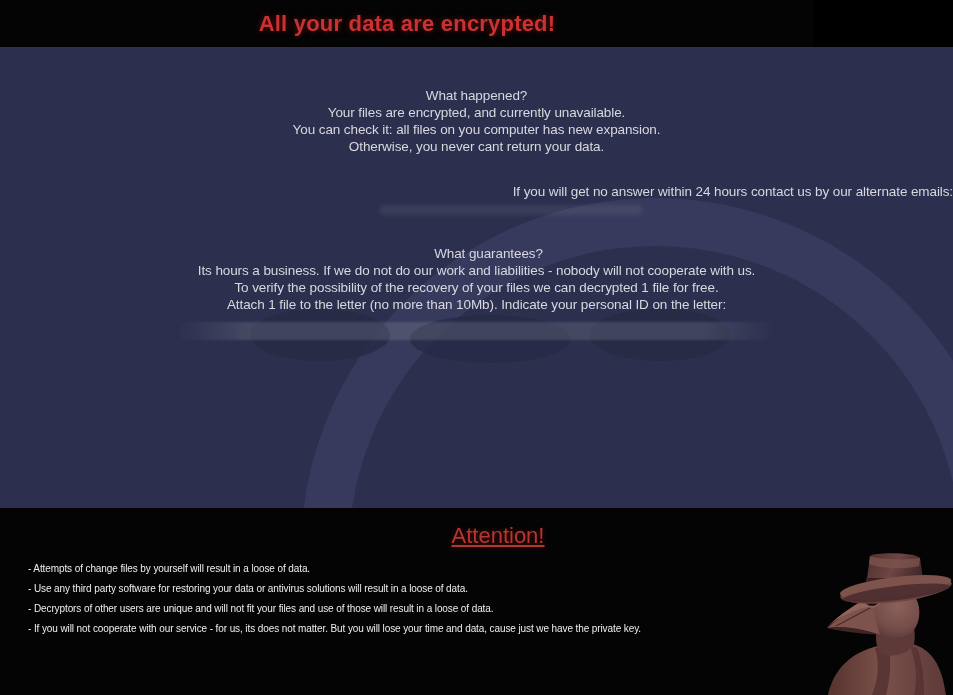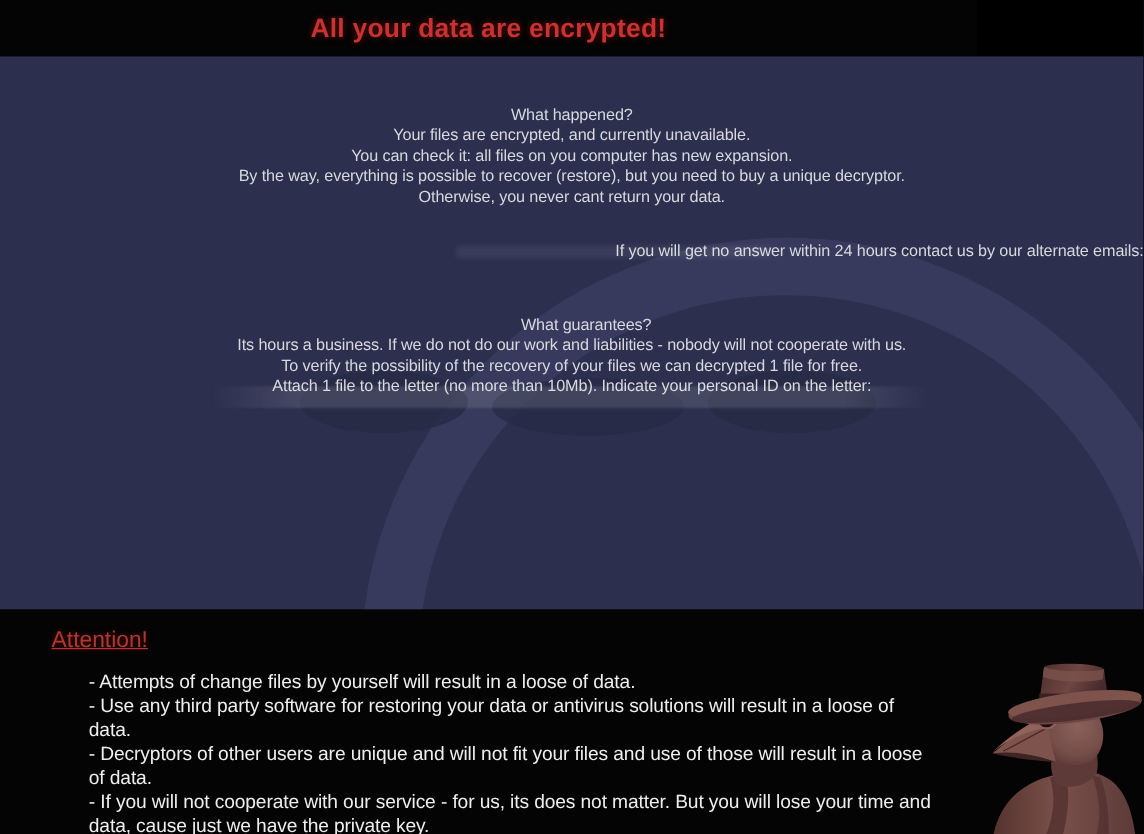--- a/index.html
+++ b/index.html
@@ -43,29 +43,29 @@
       rgba(255,255,255,0.12) 12%, rgba(255,255,255,0.12) 88%, rgba(255,255,255,0) 100%);
     filter: blur(1px); pointer-events: none;
   }
 
   
   .bottom-band {
     position: absolute; left: 0; top: 508px; width: 953px; height: 187px;
     background: #040404;
   }
   .attention-title {
-    margin-top: 15px; text-align: left;
-    color: #b5362f; font-size: 19px; font-weight: normal;
+    margin-top: 15px; text-align: center;
+    color: #b5362f; font-size: 22px; font-weight: normal;
     text-decoration: underline; text-shadow: 0 0 5px rgba(160,30,30,0.5); padding-left: 43px;
   }
   .warnings {
     position: absolute; left: 28px; top: 51px; width: 755px;
   }
   .warning {
-    color: #eeeeee; font-size: 16px; line-height: 20px; letter-spacing: -0.1px; margin-left: 46px;
+    color: #eeeeee; font-size: 10px; line-height: 20px; letter-spacing: -0.1px;
   }
 
   .doctor {
     position: absolute; right: 0; bottom: 0; width: 133px; height: 155px;
   }
 </style>
 </head>
 <body>
 
 <div class="top-band">
@@ -78,21 +78,20 @@
     <circle cx="655" cy="505" r="330" fill="none" stroke="#41466a" stroke-width="48" opacity="0.5"></circle>
     <ellipse cx="320" cy="288" rx="70" ry="26" fill="#272a45" opacity="0.8"></ellipse>
     <ellipse cx="490" cy="292" rx="80" ry="24" fill="#272a45" opacity="0.7"></ellipse>
     <ellipse cx="660" cy="288" rx="70" ry="26" fill="#272a45" opacity="0.8"></ellipse>
   </svg>
 
   <div class="note-lines">
     <div class="note-line">What happened?</div>
     <div class="note-line">Your files are encrypted, and currently unavailable.</div>
     <div class="note-line">You can check it: all files on you computer has new expansion.</div>
-    <div class="note-line">By the way, everything is possible to recover (restore), but you need to buy a unique decryptor.</div>
     <div class="note-line">Otherwise, you never cant return your data.</div>
     <div class="note-line gap-b">If you will get no answer within 24 hours contact us by our alternate emails:</div>
     <div class="note-line gap-c">What guarantees?</div>
     <div class="note-line">Its hours a business. If we do not do our work and liabilities - nobody will not cooperate with us.</div>
     <div class="note-line">To verify the possibility of the recovery of your files we can decrypted 1 file for free.</div>
     <div class="note-line">Attach 1 file to the letter (no more than 10Mb). Indicate your personal ID on the letter:</div>
   </div>
 
   <div class="redaction-band"></div>
   <div class="fade-band"></div>

